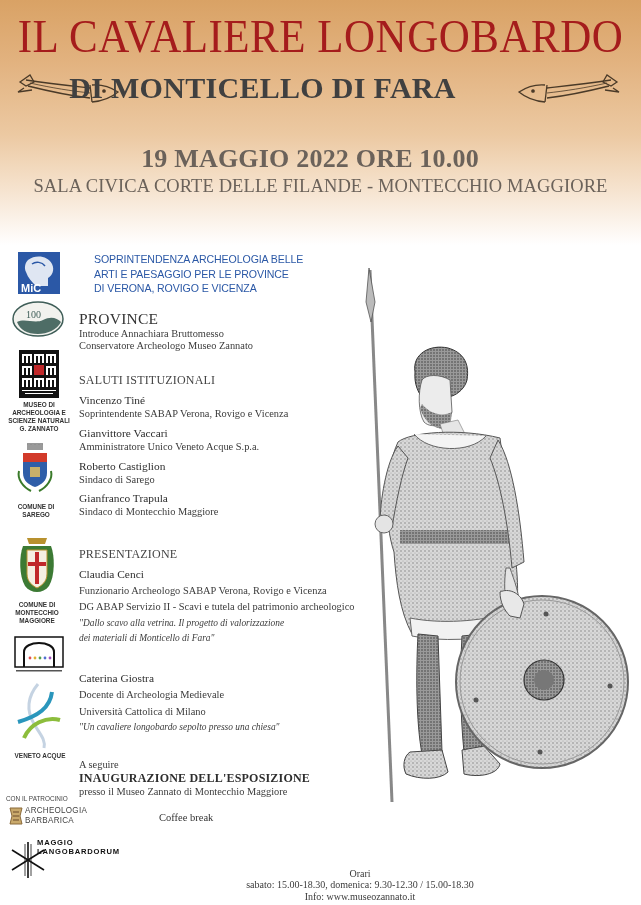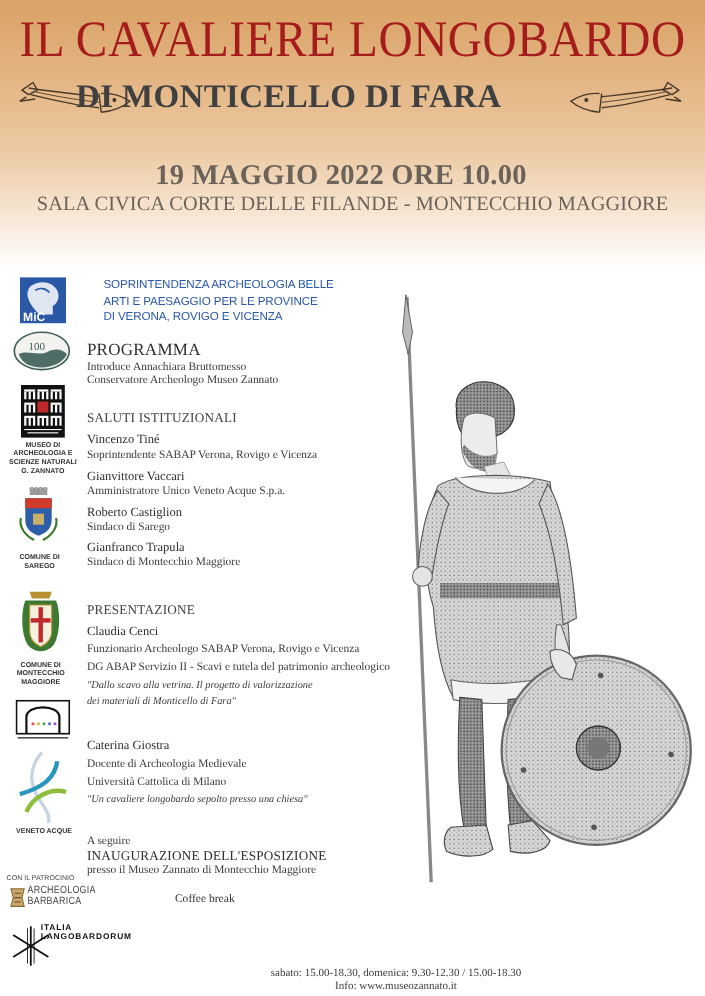--- a/index.html
+++ b/index.html
@@ -47,21 +47,21 @@
     font-size: 10.6px; color: #2b58a6; line-height: 14.5px; letter-spacing: -0.1px; margin-left: 32px;
   }
 
   
   .t { position: absolute; left: 79px; white-space: nowrap; }
   .sec { font-size: 12px; color: #444; letter-spacing: 0.2px; }
   .sec.big { font-size: 15.5px; color: #333; }
   .name { font-size: 11.4px; font-weight: normal; color: #2e2e2e; }
   .role { font-size: 10.4px; color: #3b3b3b; }
   .quote { font-size: 9.4px; font-style: italic; color: #3b3b3b; }
-  .inaug { font-size: 12px; font-weight: normal; color: #2e2e2e; letter-spacing: 0.2px; }
+  .inaug { font-size: 12px; font-weight: bold; color: #2e2e2e; letter-spacing: 0.2px; }
 
   .coffee { position: absolute; left: 159px; top: 812px; font-size: 10.5px; color: #333; }
   .center-line { position: absolute; left: 200px; width: 320px; text-align: center; font-size: 10px; color: #3b3b3b; }
 
   .patrocinio { position: absolute; left: 6px; top: 795px; font-family: "Liberation Sans", "DejaVu Sans", sans-serif; font-size: 6.4px; color: #444; }
   .barbarica-text { position: absolute; left: 25px; top: 805px; font-family: "Liberation Sans", "DejaVu Sans", sans-serif; font-size: 9.5px; line-height: 10px; color: #444; transform: scaleX(0.85); transform-origin: left; letter-spacing: 0.3px; }
   .langob-text { position: absolute; left: 37px; top: 838px; font-family: "Liberation Sans", "DejaVu Sans", sans-serif; font-size: 7.6px; font-weight: bold; line-height: 9px; color: #111; letter-spacing: 0.8px; }
 
   .warrior { position: absolute; left: 340px; top: 262px; width: 300px; height: 560px; }
 </style>
@@ -113,21 +113,21 @@
     <div>ARTI E PAESAGGIO PER LE PROVINCE</div>
     <div>DI VERONA, ROVIGO E VICENZA</div>
   </div>
 
   <svg class="logo" style="left:11px;top:300px;width:54px;height:38px" viewBox="0 0 54 38">
     <ellipse cx="27" cy="19" rx="25" ry="17" fill="#f2f2ee" stroke="#3f5e58" stroke-width="1.5"></ellipse>
     <path d="M6 22 C14 18 24 24 32 20 C40 16 46 18 50 22 C46 30 36 34 27 34 C16 34 9 30 6 22 Z" fill="#4e6d66"></path>
     <text x="15" y="18" font-family="Liberation Serif, serif" font-size="10" fill="#3f5e58">100</text>
   </svg>
 
-  <div class="t sec big" style="top:310px">PROGRAMMA</div>
+  <div class="t sec big" style="top:310px">PROVINCE</div>
   <div class="t role" style="top:328px">Introduce Annachiara Bruttomesso</div>
   <div class="t role" style="top:340px">Conservatore Archeologo Museo Zannato</div>
 
   <svg class="logo" style="left:19px;top:350px;width:40px;height:48px" viewBox="0 0 40 48">
     <rect width="40" height="48" fill="#111"></rect>
     <g fill="#ffffff">
       <rect x="3" y="4" width="10" height="2"></rect>
         <rect x="15" y="4" width="10" height="2"></rect>
         <rect x="27" y="4" width="10" height="2"></rect>
       <rect x="3" y="6" width="2" height="7"></rect>
@@ -260,24 +260,25 @@
   <svg class="logo" style="left:9px;top:840px;width:38px;height:40px" viewBox="0 0 38 40">
     <g stroke="#111" stroke-width="1.6">
       <line x1="19" y1="2" x2="19" y2="38"></line>
       <line x1="3" y1="10" x2="35" y2="30"></line>
       <line x1="3" y1="30" x2="35" y2="10"></line>
       <line x1="16" y1="4" x2="16" y2="36" stroke-width="0.8"></line>
       <line x1="22" y1="4" x2="22" y2="36" stroke-width="0.8"></line>
     </g>
   </svg>
   <div class="langob-text">
-    <div>ITALIA</div>
+    <div>MAGGIO</div>
     <div>LANGOBARDORUM</div>
   </div>
 
+  <div class="center-line" style="top:868px">Orari</div>
   <div class="center-line" style="top:879px">sabato: 15.00-18.30, domenica: 9.30-12.30 / 15.00-18.30</div>
   <div class="center-line" style="top:891px">Info: www.museozannato.it</div>
 
   <svg class="warrior" viewBox="0 0 300 560">
     <defs>
       <pattern id="stip" width="4" height="4" patternUnits="userSpaceOnUse">
         <rect width="4" height="4" fill="#d8d8d8"></rect>
         <circle cx="1" cy="1" r="0.7" fill="#777"></circle>
         <circle cx="3" cy="3" r="0.5" fill="#999"></circle>
       </pattern>

